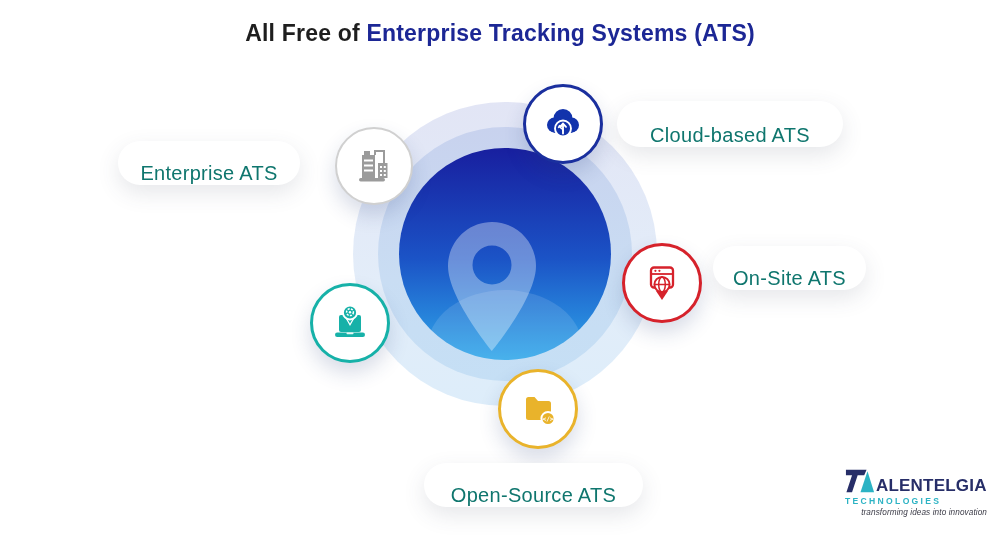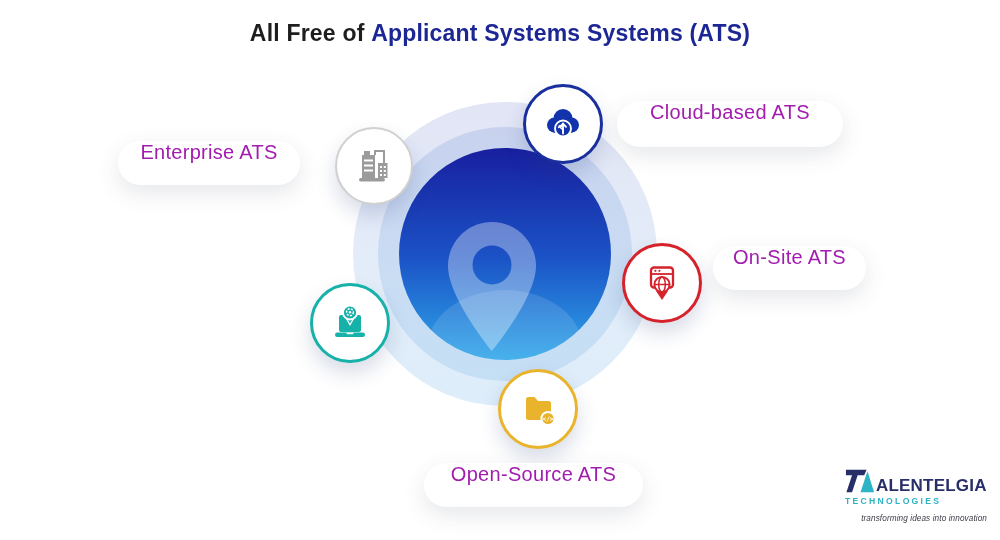--- a/index.html
+++ b/index.html
@@ -31,44 +31,44 @@
     box-shadow:0 10px 20px rgba(40,60,120,.18);
   }
   .node-cloud{left:523px;top:84px;border:3px solid #1a2f9e;}
   .node-enterprise{left:335px;top:127px;border:2px solid #d0d0d0;}
   .node-onsite{left:622px;top:243px;border:3px solid #d6222b;}
   .node-free{left:310px;top:283px;border:3px solid #16b1a8;}
   .node-open{left:498px;top:369px;border:3px solid #e9b32b;}
   
   .pill{
     position:absolute;background:#fff;border-radius:26px;
-    display:flex;align-items:flex-start;justify-content:center;
-    font-size:20px;font-weight:500;color:#a21caf;letter-spacing:.3px;
+    display:flex;align-items:flex-end;justify-content:center;
+    font-size:20px;font-weight:500;color:#0f766e;letter-spacing:.3px;
     box-shadow:0 8px 22px rgba(60,70,90,.13);
   }
   .pill-enterprise{left:118px;top:141px;width:182px;height:44px;}
   .pill-cloud{left:617px;top:101px;width:226px;height:46px;}
   .pill-onsite{left:713px;top:246px;width:153px;height:44px;}
   .pill-free{left:177px;top:299px;width:119px;height:42px;}
   .pill-open{left:424px;top:463px;width:219px;height:44px;}
   
   .logo{position:absolute;left:845px;top:467px;width:142px;}
   .logo-row{display:flex;align-items:flex-end;}
   .logo-mark{flex:0 0 auto;margin-right:1px;}
   .logo-name{color:#272e68;font-weight:700;font-size:17px;line-height:1;letter-spacing:.2px;}
   .logo-division{color:#2cb3c4;font-weight:700;font-size:8.6px;letter-spacing:2.3px;text-align:left;margin-top:2px;}
-  .logo-tagline{color:#3a3a46;font-style:italic;font-size:8.2px;text-align:right;margin-top:8px;letter-spacing:.1px;}
+  .logo-tagline{color:#3a3a46;font-style:italic;font-size:8.2px;text-align:right;margin-top:2px;letter-spacing:.1px;}
 </style>
 </head>
 <body>
 
 <div class="stage">
 
   <div class="title">
-    <span>All Free of </span><span class="hl">Applicant Systems Systems (ATS)</span>
+    <span>All Free of </span><span class="hl">Enterprise Tracking Systems (ATS)</span>
   </div>
 
   <div class="ring ring1"></div>
   <div class="ring ring2"></div>
   <div class="ring core">
     <div class="ghost"></div>
   </div>
   <svg class="pin" viewBox="0 0 88 129">
     <path fill-rule="evenodd" fill="rgba(255,255,255,0.35)" d="M44,0 C19.7,0 0,19.7 0,44 C0,76 44,129 44,129 C44,129 88,76 88,44 C88,19.7 68.3,0 44,0 Z
          M44,62.5 a19.5,19.5 0 1 1 0,-39 a19.5,19.5 0 1 1 0,39 Z"></path>

